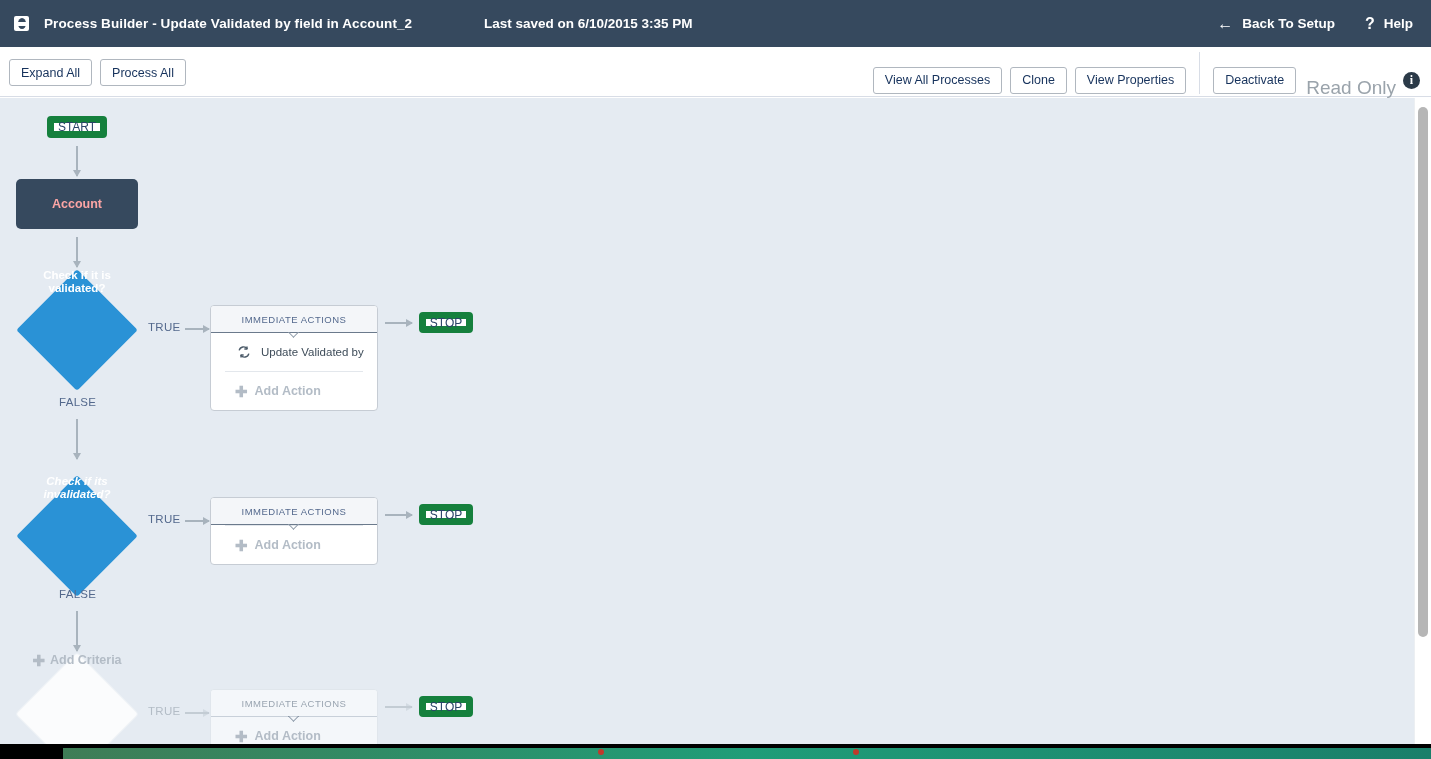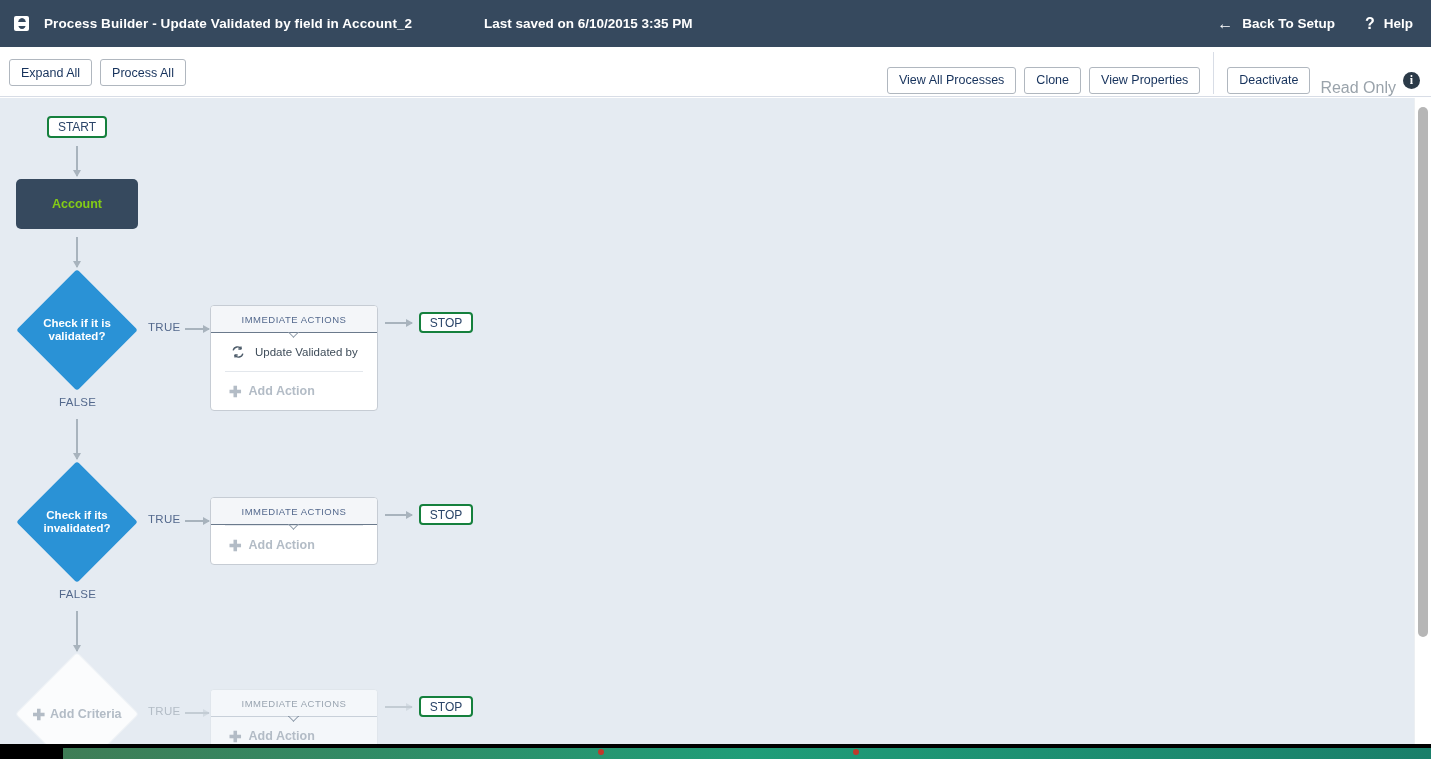--- a/index.html
+++ b/index.html
@@ -95,21 +95,21 @@
     width: 1px; height: 42px;
     background: #d8dde6;
     margin: 0 5px;
     align-self: center;
     position: relative; top: -7px;
   }
   .readonly-wrap {
     display: flex; align-items: center; gap: 7px;
     margin-left: 2px; margin-right: 11px;
   }
-  .readonly-text { font-size: 16px; color: #9aa3ab; white-space: nowrap; margin-top: 16px; }
+  .readonly-text { font-size: 19px; color: #9aa3ab; white-space: nowrap; margin-top: 16px; }
   .info-icon {
     width: 17px; height: 17px; border-radius: 50%;
     background: #2b3a48; color: #ffffff;
     font-size: 12px; font-weight: bold;
     display: flex; align-items: center; justify-content: center;
     font-family: "Liberation Serif", serif;
     cursor: pointer;
   }
 
   
@@ -118,56 +118,56 @@
     width: 1431px; height: 646px;
     background: #e5ebf2;
     overflow: hidden;
   }
 
   .node { position: absolute; }
 
   
   .pill {
     background: #ffffff;
-    border: 2px solid #15803d;
+    border: 7px solid #15803d;
     border-radius: 4px;
     color: #2a4468;
     font-size: 12px;
     display: flex; align-items: center; justify-content: center;
     cursor: pointer;
     white-space: nowrap;
   }
 
   
   .obj-box {
     width: 122px; height: 50px;
     background: #36495e;
     border-radius: 5px;
-    color: #84cc16;
+    color: #fca5a5;
     font-size: 12.5px; font-weight: bold;
     display: flex; align-items: center; justify-content: center;
     cursor: pointer;
   }
 
   
   .diamond-wrap { width: 122px; height: 122px; position: absolute; }
   .diamond-shape {
     position: absolute; left: 18px; top: 18px;
     width: 86px; height: 86px;
     background: #2a92d6;
     transform: rotate(45deg);
     border-radius: 3px;
   }
   .diamond-shape.ghost {
     background: #fbfcfd;
     box-shadow: 0 0 0 1px #eef2f6;
   }
   .diamond-label {
     position: absolute; inset: 0;
-    display: flex; align-items: center; justify-content: center;
+    display: flex; justify-content: center;
     text-align: center;
     color: #ffffff;
     font-size: 11.5px; font-weight: bold;
     line-height: 1.12;
     cursor: pointer;
     padding: 0 10px;
   }
   .diamond-label.ghost {
     color: #b3bcc6; font-weight: bold;
     gap: 5px; font-size: 12.5px;
@@ -260,20 +260,21 @@
   }
   .ap-row {
     height: 38px;
     display: flex; align-items: center;
     gap: 10px;
     padding: 0 0 0 20px;
     font-size: 11.5px;
     color: #3e4c59;
     cursor: pointer;
     white-space: nowrap;
+    margin-left: 6px;
   }
   .ap-divider {
     height: 1px; background: #e3e7ec;
     margin: 0 14px;
   }
   .ap-row.add {
     color: #b3bcc6; font-weight: bold; font-size: 12.5px;
     gap: 7px; padding-left: 18px;
   }
   .sync-icon {
@@ -394,21 +395,21 @@
     </div>
     <div class="ap-divider"></div>
     <div class="ap-row add">
       <span class="plus-glyph">✚</span>
       <span>Add Action</span>
     </div>
   </div>
   <div class="h-arrow" style="left:385px; top:224px; width:27px;"></div>
   <div class="node pill" style="left:419px; top:214px; width:54px; height:21px;">STOP</div>
 
-  <div class="diamond-wrap" style="left:16px; top:363px;">
+  <div class="diamond-wrap" style="left:16px; top:377px;font-style:italic;">
     <div class="diamond-shape"></div>
     <div class="diamond-label">
       <span>
         <span>Check if its</span><br>
         <span>invalidated?</span>
       </span>
     </div>
   </div>
   <div class="branch-label" style="left:148px; top:415px;">TRUE</div>
   <div class="h-arrow" style="left:185px; top:422px; width:24px;"></div>

